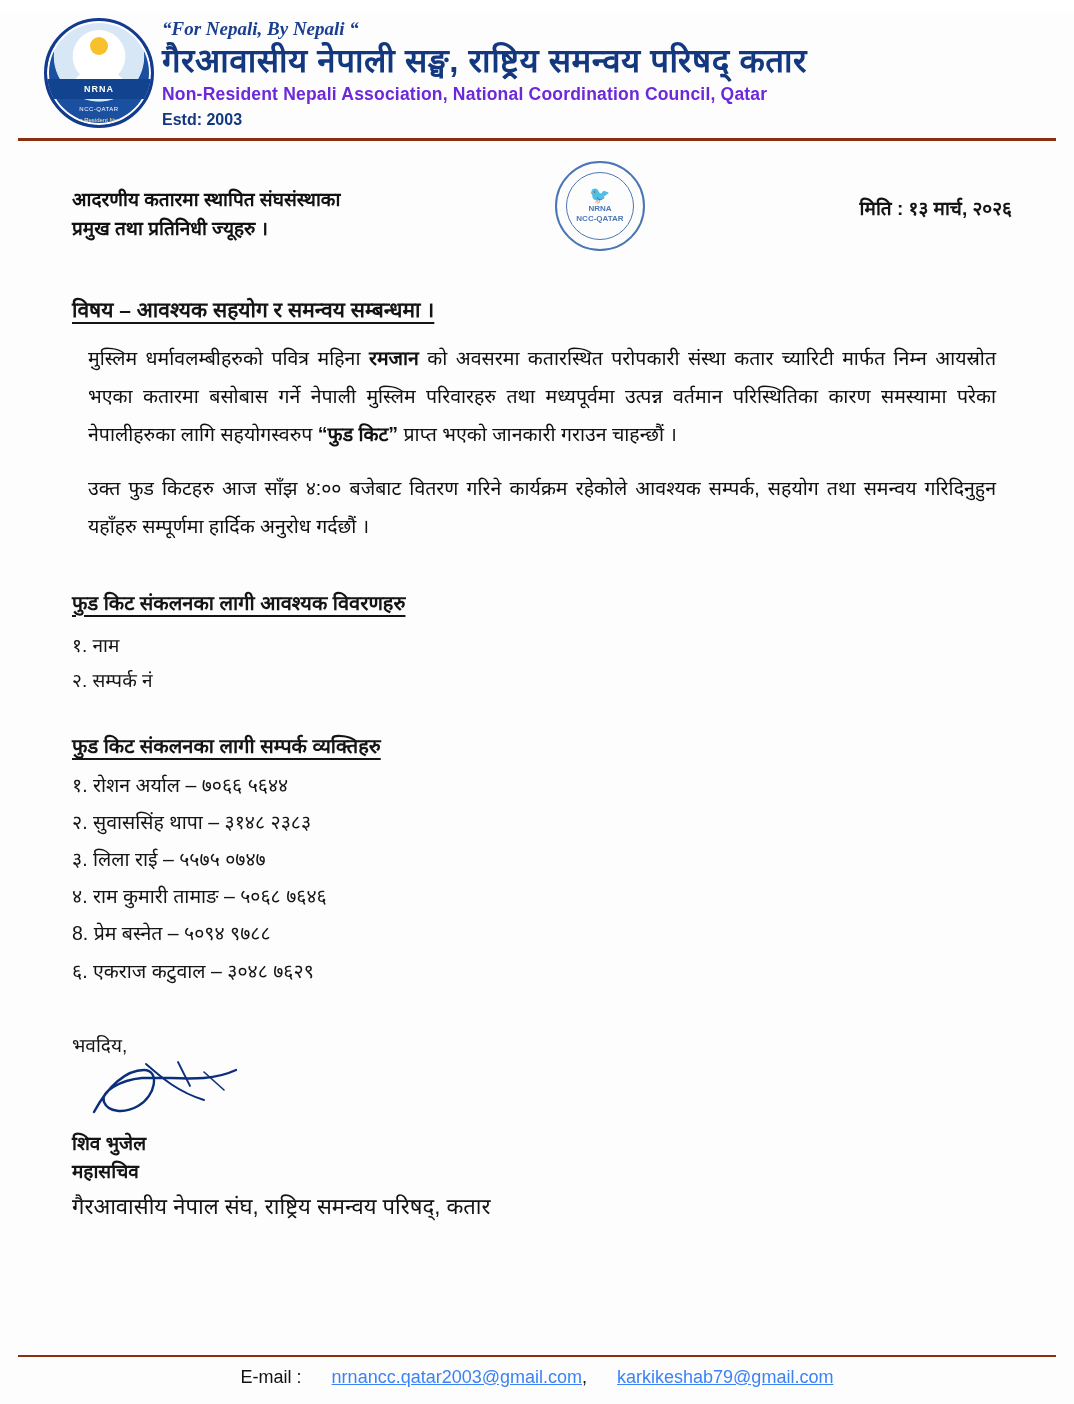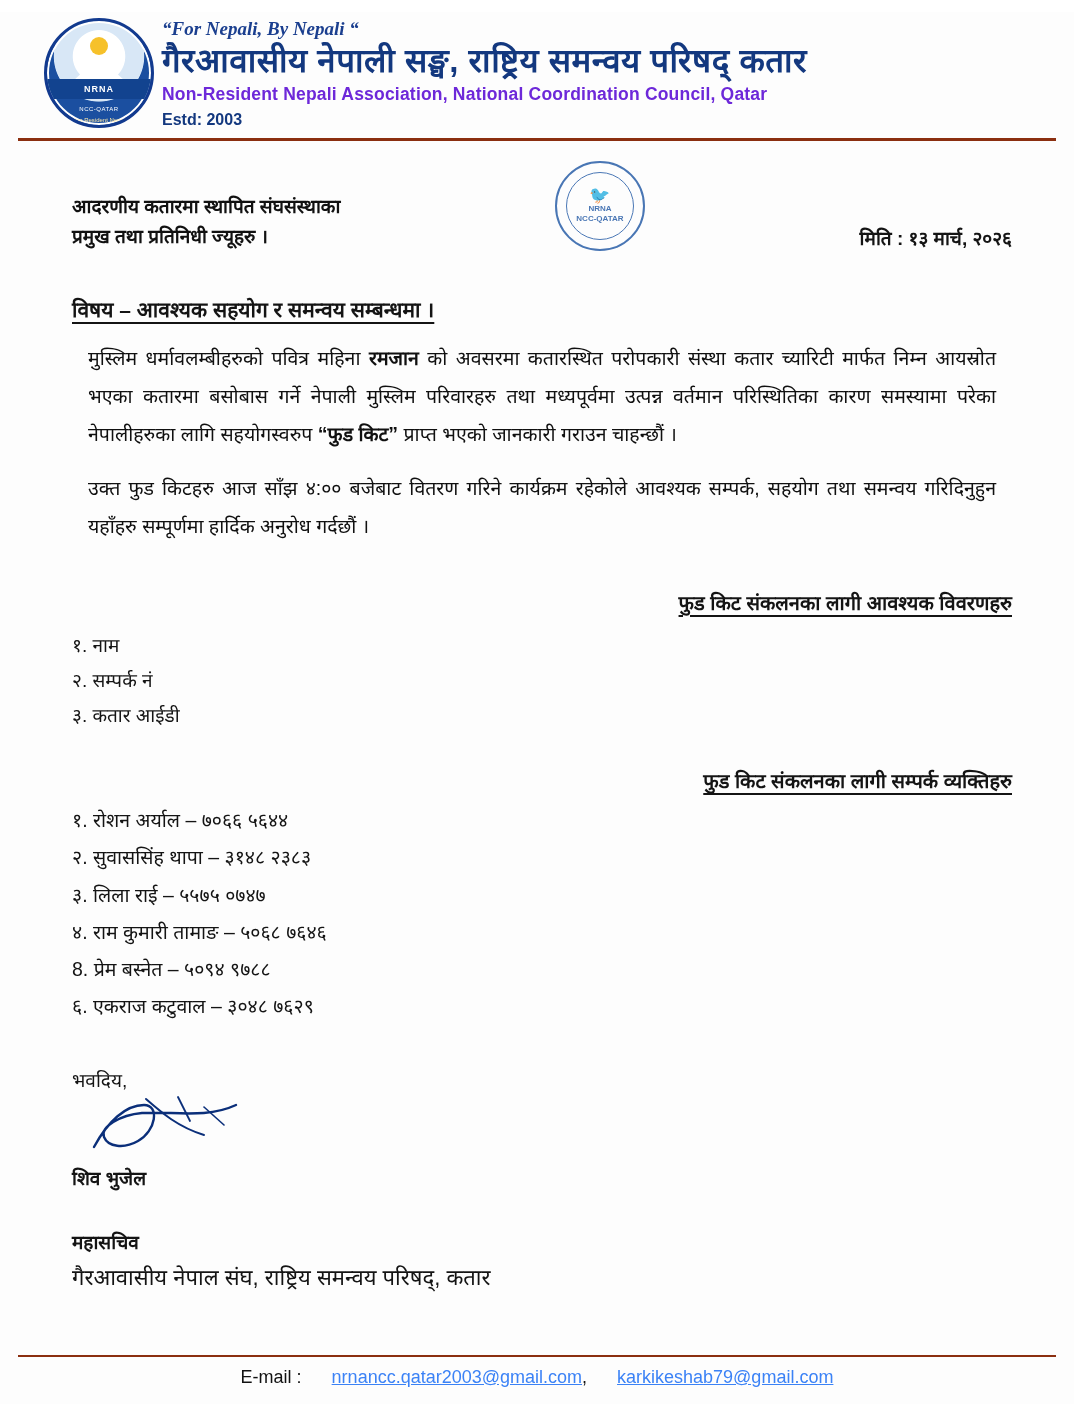--- a/index.html
+++ b/index.html
@@ -142,21 +142,21 @@
     margin: 9px 18px 0 18px;
   }
 
   
   .content {
     padding: 16px 62px 0 72px;
     position: relative;
   }
   .row-top {
     display: flex;
-    align-items: flex-end;
+    align-items: center;
     justify-content: space-between;
   }
   .addressee {
     font-size: 19px;
     font-weight: bold;
     line-height: 1.55;
     color: #111;
     padding-top: 20px;
   }
   .stamp {
@@ -211,21 +211,20 @@
   .para-1 { margin-top: 48px; }
   .para-2 { margin-top: 22px; }
   .bold { font-weight: bold; }
 
   .sec-title {
     margin-top: 44px;
     font-size: 20px;
     font-weight: bold;
     text-decoration: underline;
     text-underline-offset: 5px;
-    text-align: right;
   }
   ul.plain {
     list-style: none;
     margin: 12px 0 0 0;
     padding: 0;
   }
   ul.plain li {
     font-size: 19px;
     line-height: 1.85;
   }
@@ -251,21 +250,20 @@
   }
   .signer-name {
     font-size: 19px;
     font-weight: bold;
     line-height: 1.5;
   }
   .signer-role {
     font-size: 19px;
     font-weight: bold;
     line-height: 1.5;
-    margin-top: 36px;
   }
   .signer-org {
     font-size: 22px;
     line-height: 1.6;
     margin-top: 2px;
   }
 
   
   .footer {
     position: absolute;
@@ -345,21 +343,20 @@
     <div class="subject">विषय – आवश्यक सहयोग र समन्वय सम्बन्धमा ।</div>
 
     <p class="para para-1"><span>मुस्लिम धर्मावलम्बीहरुको पवित्र महिना </span><span class="bold">रमजान</span><span> को अवसरमा कतारस्थित परोपकारी संस्था कतार च्यारिटी मार्फत निम्न आयस्रोत भएका कतारमा बसोबास गर्ने नेपाली मुस्लिम परिवारहरु तथा मध्यपूर्वमा उत्पन्न वर्तमान परिस्थितिका कारण समस्यामा परेका नेपालीहरुका लागि सहयोगस्वरुप </span><span class="bold">“फुड किट”</span><span> प्राप्त भएको जानकारी गराउन चाहन्छौं ।</span></p>
 
     <p class="para para-2">उक्त फुड किटहरु आज साँझ ४:०० बजेबाट वितरण गरिने कार्यक्रम रहेकोले आवश्यक सम्पर्क, सहयोग तथा समन्वय गरिदिनुहुन यहाँहरु सम्पूर्णमा हार्दिक अनुरोध गर्दछौं ।</p>
 
     <div class="sec-title">फुड किट संकलनका लागी आवश्यक विवरणहरु</div>
     <ul class="plain">
       <li>१. नाम</li>
       <li>२. सम्पर्क नं</li>
-      <li>३. कतार आईडी</li>
     </ul>
 
     <div class="sec-title sec-title-2">फुड किट संकलनका लागी सम्पर्क व्यक्तिहरु</div>
     <ul class="plain contacts">
       <li>१. रोशन अर्याल – ७०६६ ५६४४</li>
       <li>२. सुवाससिंह थापा – ३१४८ २३८३</li>
       <li>३. लिला राई – ५५७५ ०७४७</li>
       <li>४. राम कुमारी तामाङ – ५०६८ ७६४६</li>
       <li>8. प्रेम बस्नेत – ५०९४ ९७८८</li>
       <li>६. एकराज कटुवाल – ३०४८ ७६२९</li>

